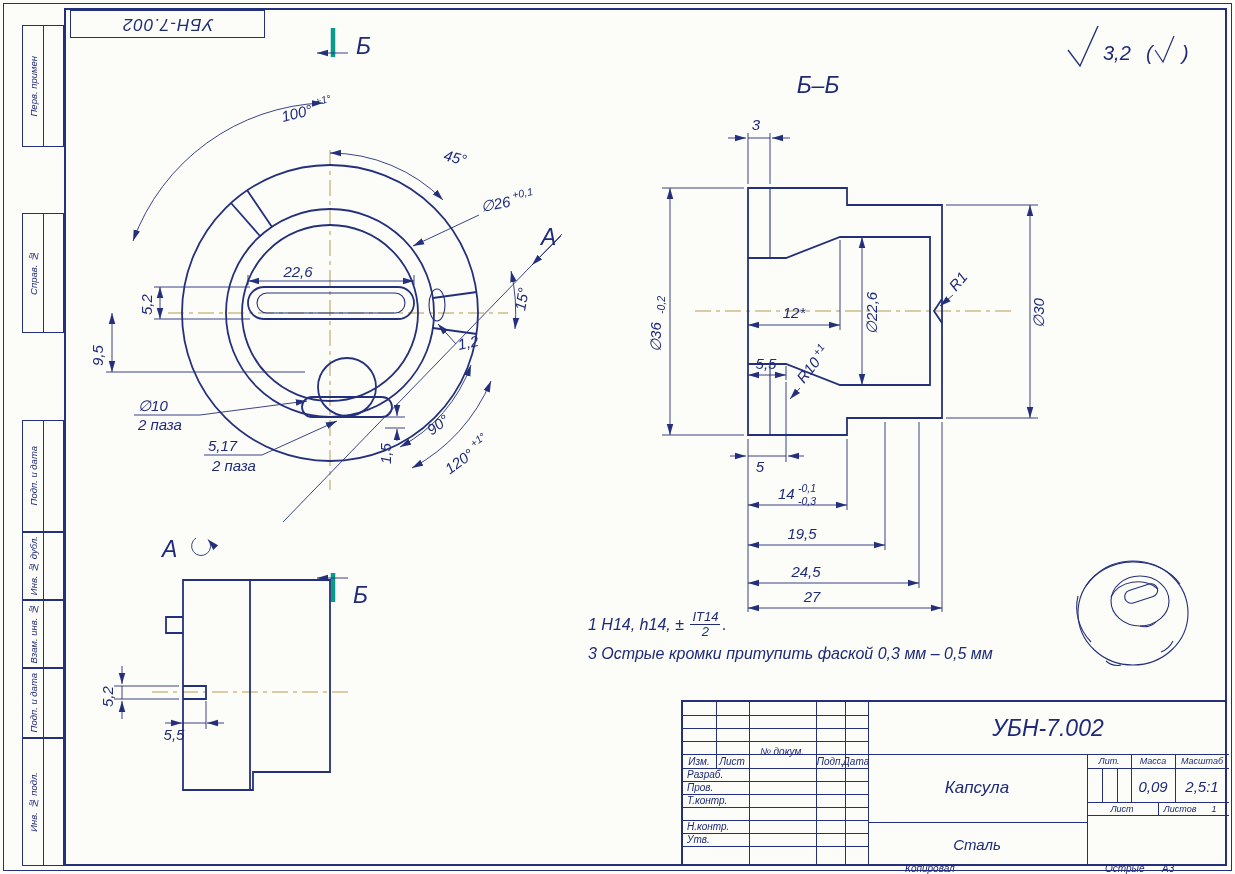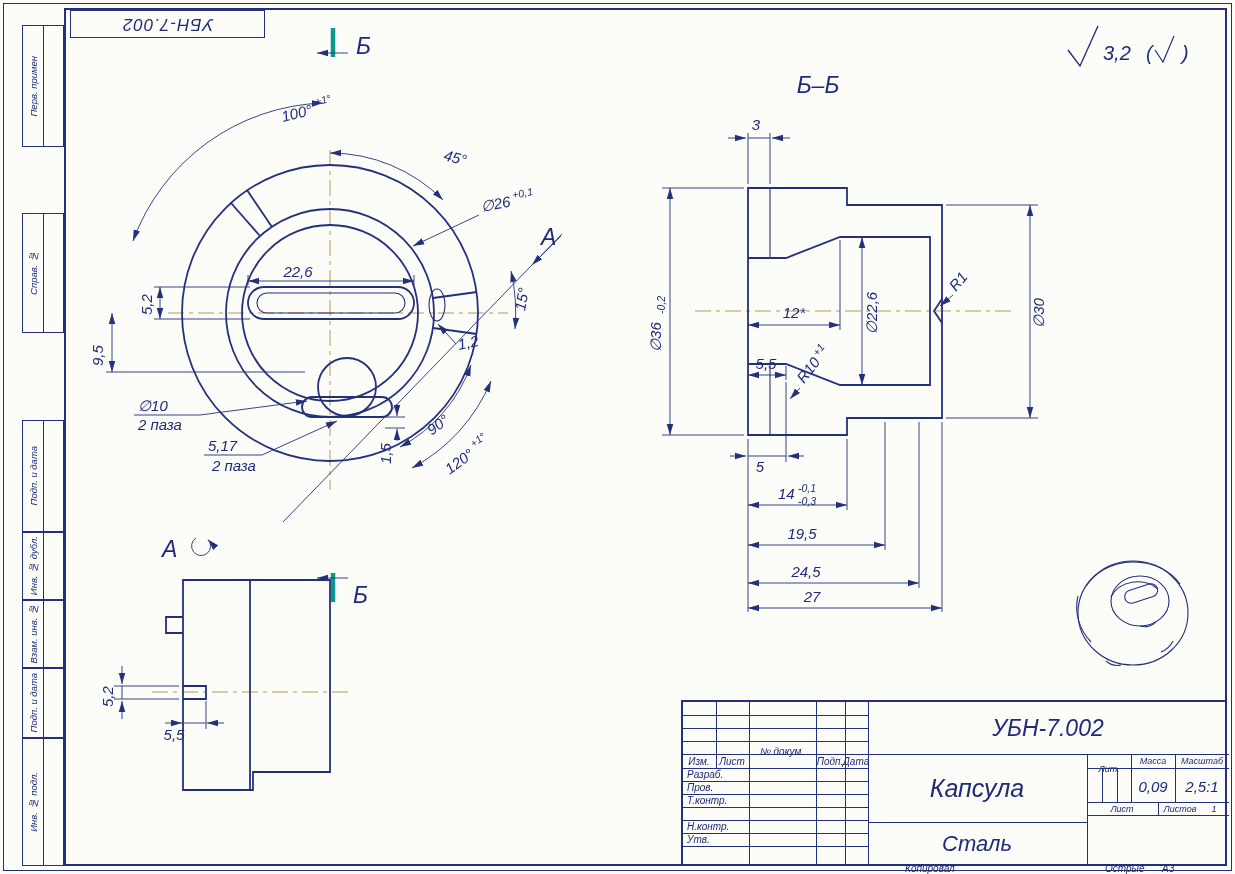--- a/index.html
+++ b/index.html
@@ -36,21 +36,21 @@
   .frac .num{border-bottom:1px solid #1f2a78;padding:0 2px;}
   
   .tb{position:absolute;left:681px;top:700px;width:546px;height:166px;border:2px solid #25307c;box-sizing:border-box;}
   .tb .hl{position:absolute;height:0;border-top:1px solid #25307c;}
   .tb .vl{position:absolute;width:0;border-left:1px solid #25307c;}
   .tb .vthick{border-left-width:1.6px;}
   .ctext{position:absolute;transform:translate(-50%,-50%);font:italic 10px "Liberation Sans",sans-serif;
          color:#1f2a78;white-space:nowrap;}
   .ltext{position:absolute;transform:translateY(-50%);font:italic 10px "Liberation Sans",sans-serif;
          color:#1f2a78;white-space:nowrap;text-align:center;}
-  .f9{font-size:9px;}  .f15{font-size:15px;} .f19{font-size:22px;} .f23{font-size:23px;} .f25{font-size:25px;}
+  .f9{font-size:9px;}  .f15{font-size:15px;} .f19{font-size:15px;} .f23{font-size:23px;} .f25{font-size:17px;}
   .footer-text{position:absolute;font:italic 10px "Liberation Sans",sans-serif;color:#1f2a78;white-space:nowrap;}
 </style>
 </head>
 <body>
 
 <div class="page">
   <div class="outer-border"></div>
   <div class="main-frame"></div>
 
   <div class="strip-box" style="top:25px;height:122px">
@@ -334,20 +334,22 @@
       <path class="th" d="M1111,597 a29,25 0 0 1 47,-8"></path>
       <rect class="th" x="1124" y="587" width="34" height="13" rx="6.5" transform="rotate(-18 1141 593)"></rect>
       <path class="th" d="M1078,596 a56,52 0 0 0 13,46"></path>
       <path class="th" d="M1106,661 q7,6 15,4"></path>
       <path class="th" d="M1161,652 q8,-3 12,-11"></path>
       <path class="th" d="M1140,626 a14,12 0 0 0 16,-4"></path>
     </g>
   </svg>
 
   <div class="notes">
+    <div class="nline"><span>1 H14, h14, ±</span><span>&nbsp;</span><span class="frac"><span class="num">IT14</span><span>2</span></span><span>.</span></div>
+    <div class="nline">3 Острые кромки притупить фаской 0,3 мм – 0,5 мм</div>
   </div>
 
   <div class="tb">
 
     <div class="hl" style="left:0;top:13px;width:185px"></div>
     <div class="hl" style="left:0;top:26px;width:185px"></div>
     <div class="hl" style="left:0;top:39px;width:185px"></div>
     <div class="hl" style="left:0;top:52px;width:546px"></div>
     <div class="hl" style="left:0;top:66px;width:185px"></div>
     <div class="hl" style="left:404px;top:66px;width:142px"></div>
@@ -379,21 +381,21 @@
     <div class="ctext" style="left:147px;top:59px">Подп.</div>
     <div class="ctext" style="left:173px;top:59px">Дата</div>
     <div class="ltext" style="left:4px;top:72px">Разраб.</div>
     <div class="ltext" style="left:4px;top:85px">Пров.</div>
     <div class="ltext" style="left:4px;top:98px">Т.контр.</div>
     <div class="ltext" style="left:4px;top:124px">Н.контр.</div>
     <div class="ltext" style="left:4px;top:137px">Утв.</div>
     <div class="ctext f23" style="left:365px;top:26px">УБН-7.002</div>
     <div class="ctext f25" style="left:294px;top:86px">Капсула</div>
     <div class="ctext f19" style="left:294px;top:142px">Сталь</div>
-    <div class="ctext f9" style="left:426px;top:67px">Лит.</div>
+    <div class="ctext f9" style="left:426px;top:59px">Лит.</div>
     <div class="ctext f9" style="left:470px;top:59px">Масса</div>
     <div class="ctext f9" style="left:519px;top:59px">Масштаб</div>
     <div class="ctext f15" style="left:470px;top:84px">0,09</div>
     <div class="ctext f15" style="left:519px;top:84px">2,5:1</div>
     <div class="ctext f9" style="left:439px;top:107px">Лист</div>
     <div class="ctext f9" style="left:497px;top:107px">Листов</div>
     <div class="ctext f9" style="left:531px;top:107px">1</div>
   </div>
 
   <div class="footer-text" style="left:905px;top:863px">Копировал</div>

